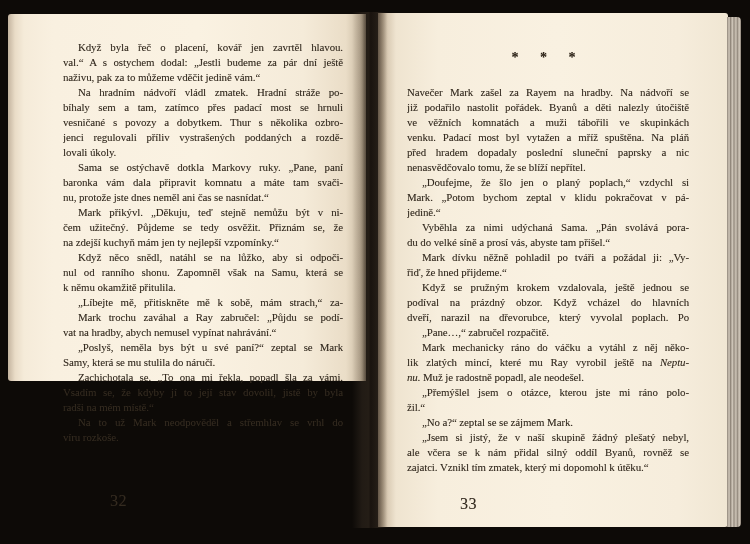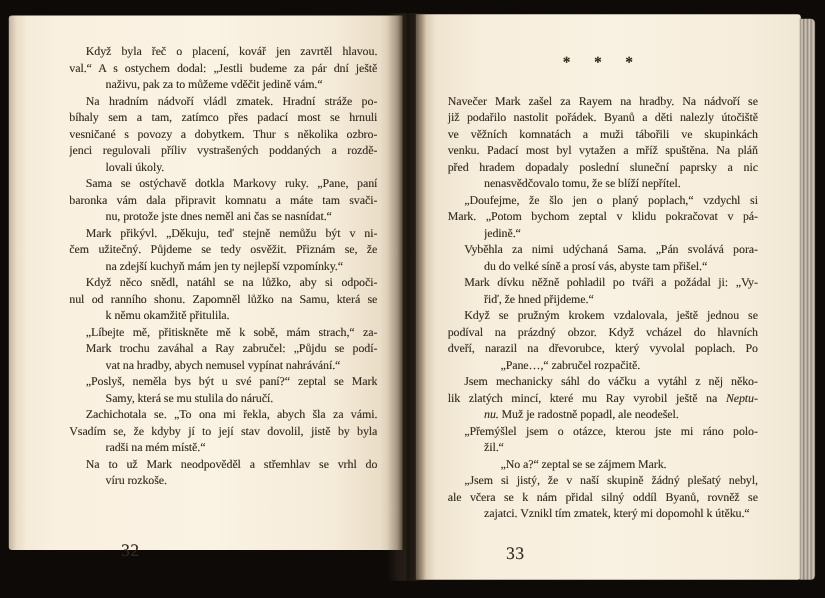--- a/index.html
+++ b/index.html
@@ -14,21 +14,21 @@
     width:750px;height:544px;
     background:var(--background,#0d0a07);
     overflow:hidden;
     font-family:"Liberation Serif","DejaVu Serif",serif;
   }
   .page{
     position:absolute;
     color:var(--ink,#342b20);
   }
   .page-left{
-    left:8px;top:14px;width:358px;height:486px;
+    left:8px;top:14px;width:358px;height:367px;
     border-radius:3px 0 0 3px;
     background:linear-gradient(to right,
       #c4b49f 0px,#e9dcc7 7px,#f5ebd9 16px,#f9f0e0 45px,
       #faf2e2 190px,#f5ebd9 295px,#eaddc7 338px,#cabba3 352px,#94856f 358px);
   }
   .page-right{
     left:378px;top:13px;width:350px;height:514px;
     border-radius:0 3px 3px 0;
     background:linear-gradient(to right,
       #6e6152 0px,#a2927c 4px,#d8c9b2 9px,#efe4d0 18px,
@@ -55,21 +55,21 @@
   }
   .page-left .text-block{margin:26px 23px 0 55px;width:280px;}
   .page-right .text-block{margin:21px 39px 0 29px;width:282px;}
   .para{margin:0;}
   .line{
     text-align:justify;
     text-align-last:justify;
     height:15px;overflow:hidden;
     white-space:normal;
   }
-  .line.last{text-align-last:left;margin-left:33px;}
+  .line.last{text-align-last:left;}
   .line.first-indent{text-indent:15px;}
   .divider{
     margin:37px 39px 0 29px;
     height:14px;
     text-align:center;
     font-size:14px;font-weight:700;
     letter-spacing:9px;
     color:#2e2519;
     text-shadow:0.2px 0.2px 0.3px rgba(52,43,32,0.4);
   }
@@ -106,36 +106,36 @@
           <div class="line">baronka vám dala připravit komnatu a máte tam svači-</div>
           <div class="line last">nu, protože jste dnes neměl ani čas se nasnídat.“</div>
         </div>
         <div class="para">
           <div class="line first-indent">Mark přikývl. „Děkuju, teď stejně nemůžu být v ni-</div>
           <div class="line">čem užitečný. Půjdeme se tedy osvěžit. Přiznám se, že</div>
           <div class="line last">na zdejší kuchyň mám jen ty nejlepší vzpomínky.“</div>
         </div>
         <div class="para">
           <div class="line first-indent">Když něco snědl, natáhl se na lůžko, aby si odpoči-</div>
-          <div class="line">nul od ranního shonu. Zapomněl lůžko na Samu, která se</div>
+          <div class="line">nul od ranního shonu. Zapomněl však na Samu, která se</div>
           <div class="line last">k němu okamžitě přitulila.</div>
         </div>
         <div class="para">
           <div class="line first-indent">„Líbejte mě, přitiskněte mě k sobě, mám strach,“ za-</div>
         </div>
         <div class="para">
           <div class="line first-indent">Mark trochu zaváhal a Ray zabručel: „Půjdu se podí-</div>
           <div class="line last">vat na hradby, abych nemusel vypínat nahrávání.“</div>
         </div>
         <div class="para">
           <div class="line first-indent">„Poslyš, neměla bys být u své paní?“ zeptal se Mark</div>
           <div class="line last">Samy, která se mu stulila do náručí.</div>
         </div>
         <div class="para">
-          <div class="line first-indent">Zachichotala se. „To ona mi řekla, abych šla za vámi.</div>
+          <div class="line first-indent">Zachichotala se. „To ona mi řekla, popadl šla za vámi.</div>
           <div class="line">Vsadím se, že kdyby jí to její stav dovolil, jistě by byla</div>
           <div class="line last">radši na mém místě.“</div>
         </div>
         <div class="para">
           <div class="line first-indent">Na to už Mark neodpověděl a střemhlav se vrhl do</div>
           <div class="line last">víru rozkoše.</div>
         </div>
       </div>
     <div class="page-number">32</div>
   </div>
@@ -166,21 +166,21 @@
         </div>
         <div class="para">
           <div class="line first-indent">Když se pružným krokem vzdalovala, ještě jednou se</div>
           <div class="line">podíval na prázdný obzor. Když vcházel do hlavních</div>
           <div class="line">dveří, narazil na dřevorubce, který vyvolal poplach. Po</div>
         </div>
         <div class="para">
           <div class="line last first-indent">„Pane…,“ zabručel rozpačitě.</div>
         </div>
         <div class="para">
-          <div class="line first-indent">Jsem mechanicky sáhl do váčku a vytáhl z něj něko-</div>
+          <div class="line first-indent">Mark mechanicky ráno do váčku a vytáhl z něj něko-</div>
           <div class="line">lik zlatých mincí, které mu Ray vyrobil ještě na <i>Neptu-</i></div>
           <div class="line last"><i>nu.</i> Muž je radostně popadl, ale neodešel.</div>
         </div>
         <div class="para">
           <div class="line first-indent">„Přemýšlel jsem o otázce, kterou jste mi ráno polo-</div>
           <div class="line last">žil.“</div>
         </div>
         <div class="para">
           <div class="line last first-indent">„No a?“ zeptal se se zájmem Mark.</div>
         </div>

